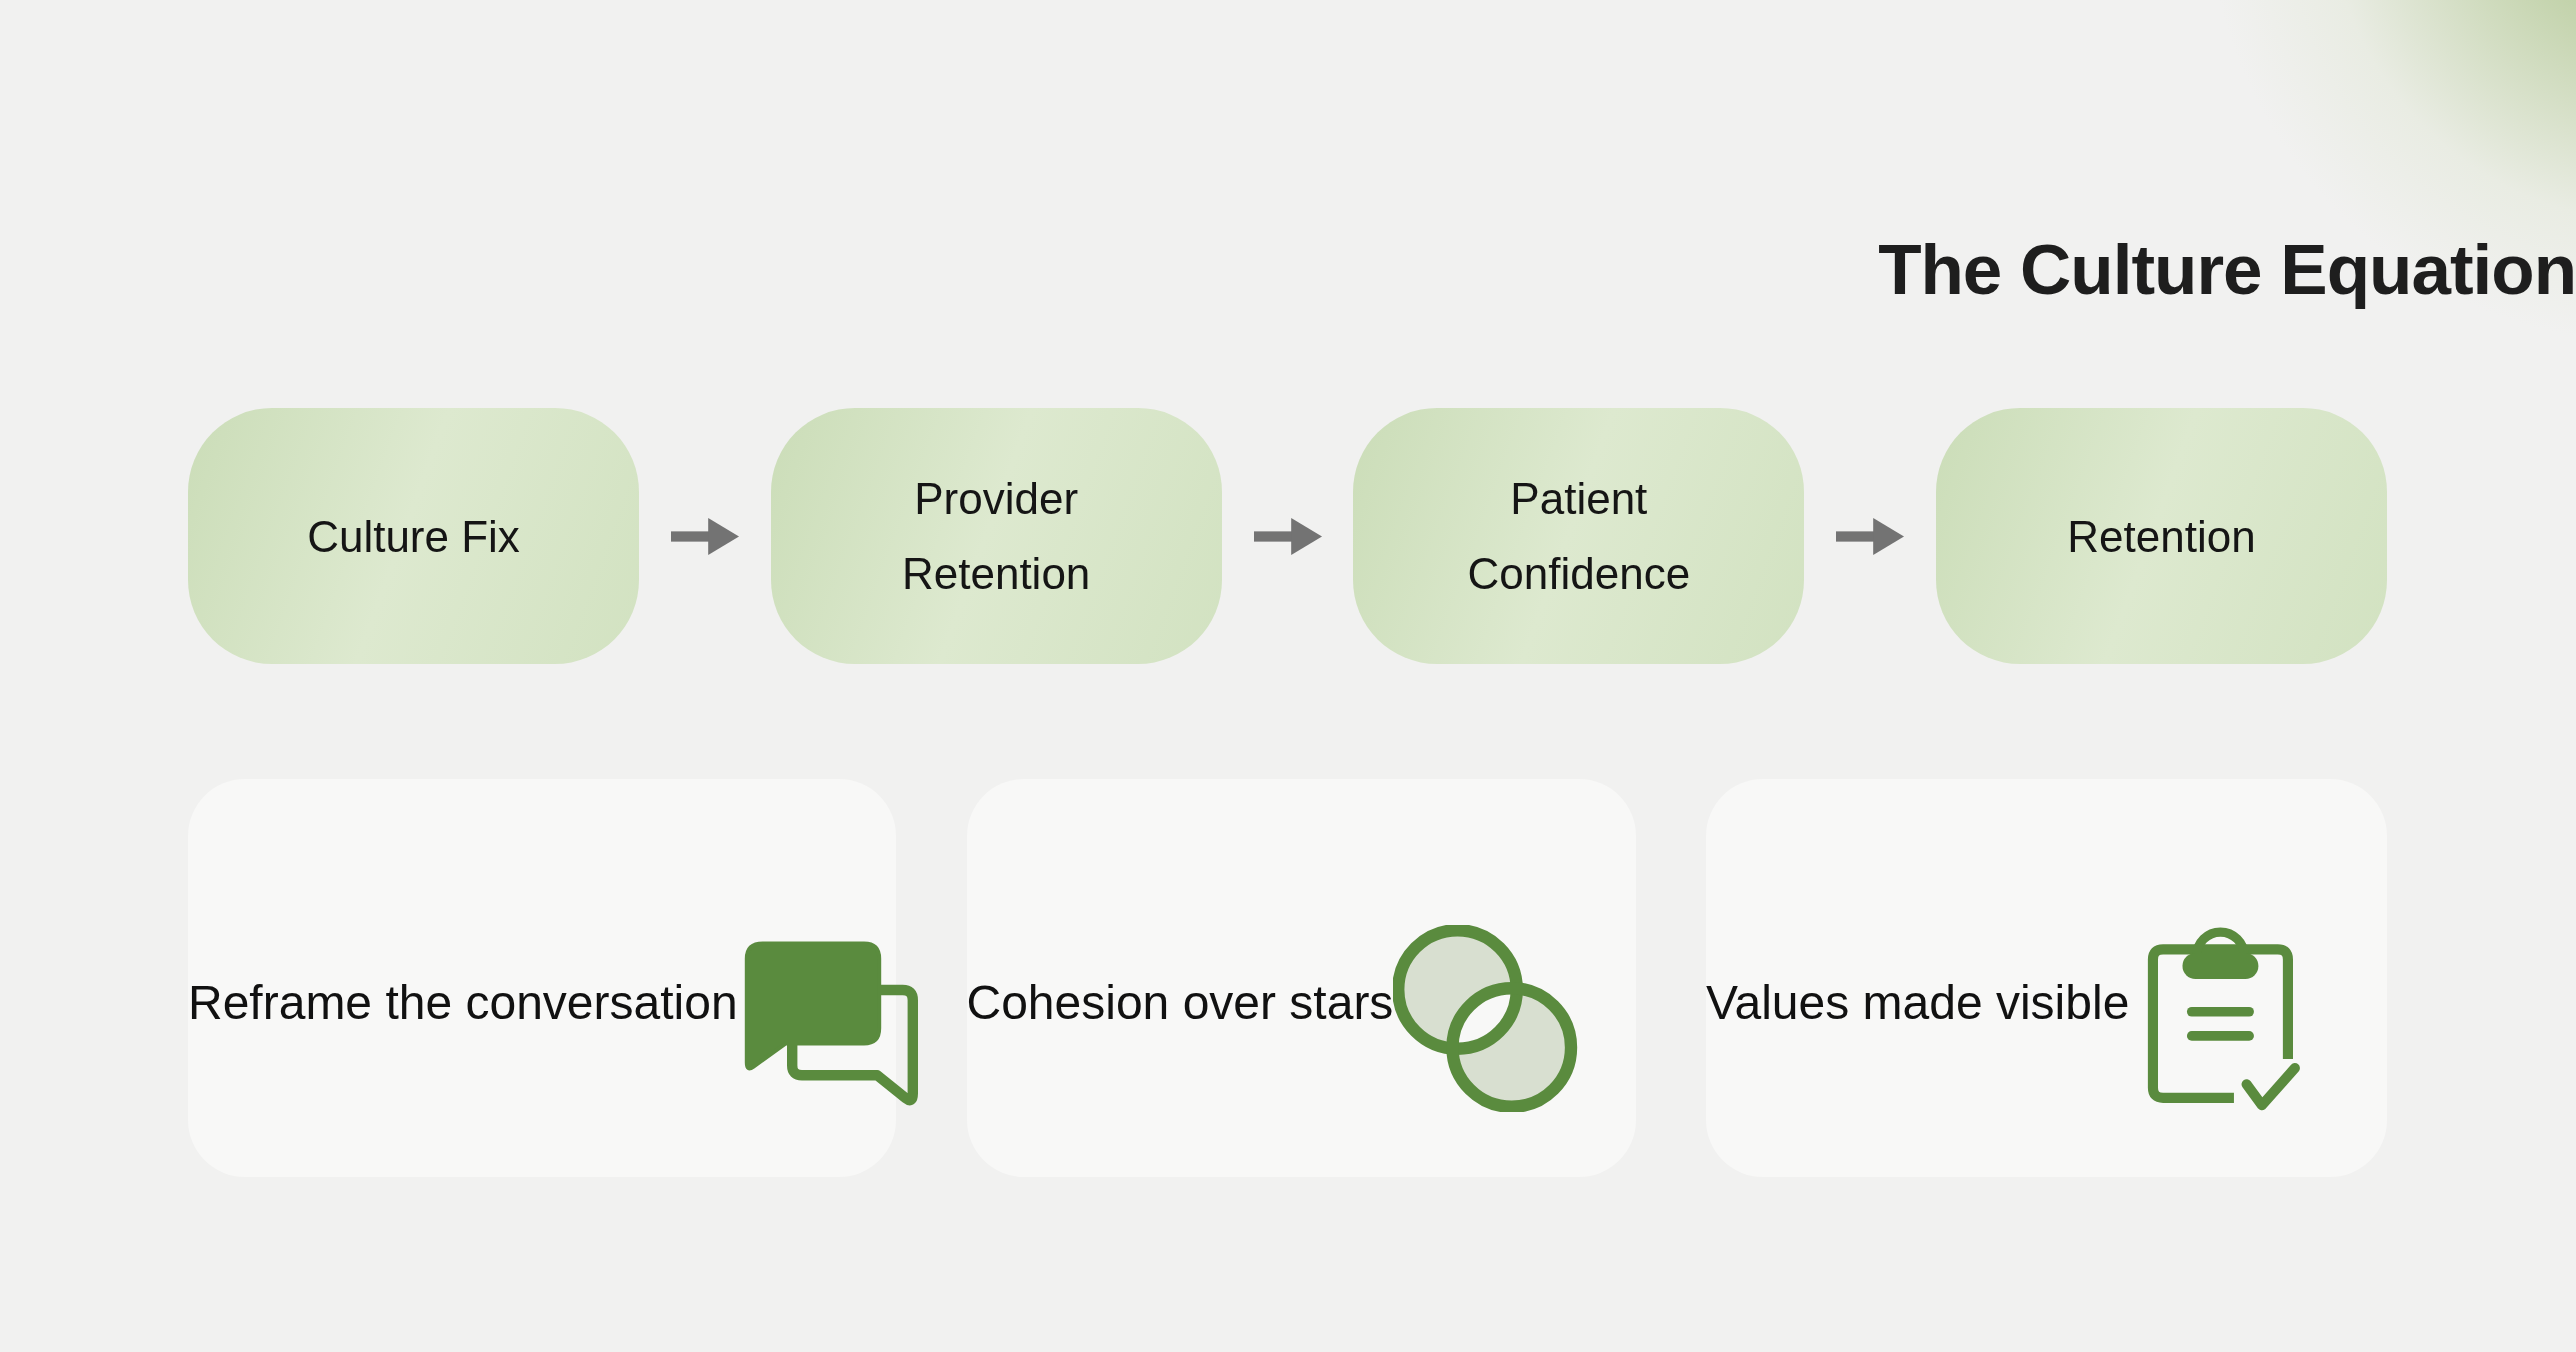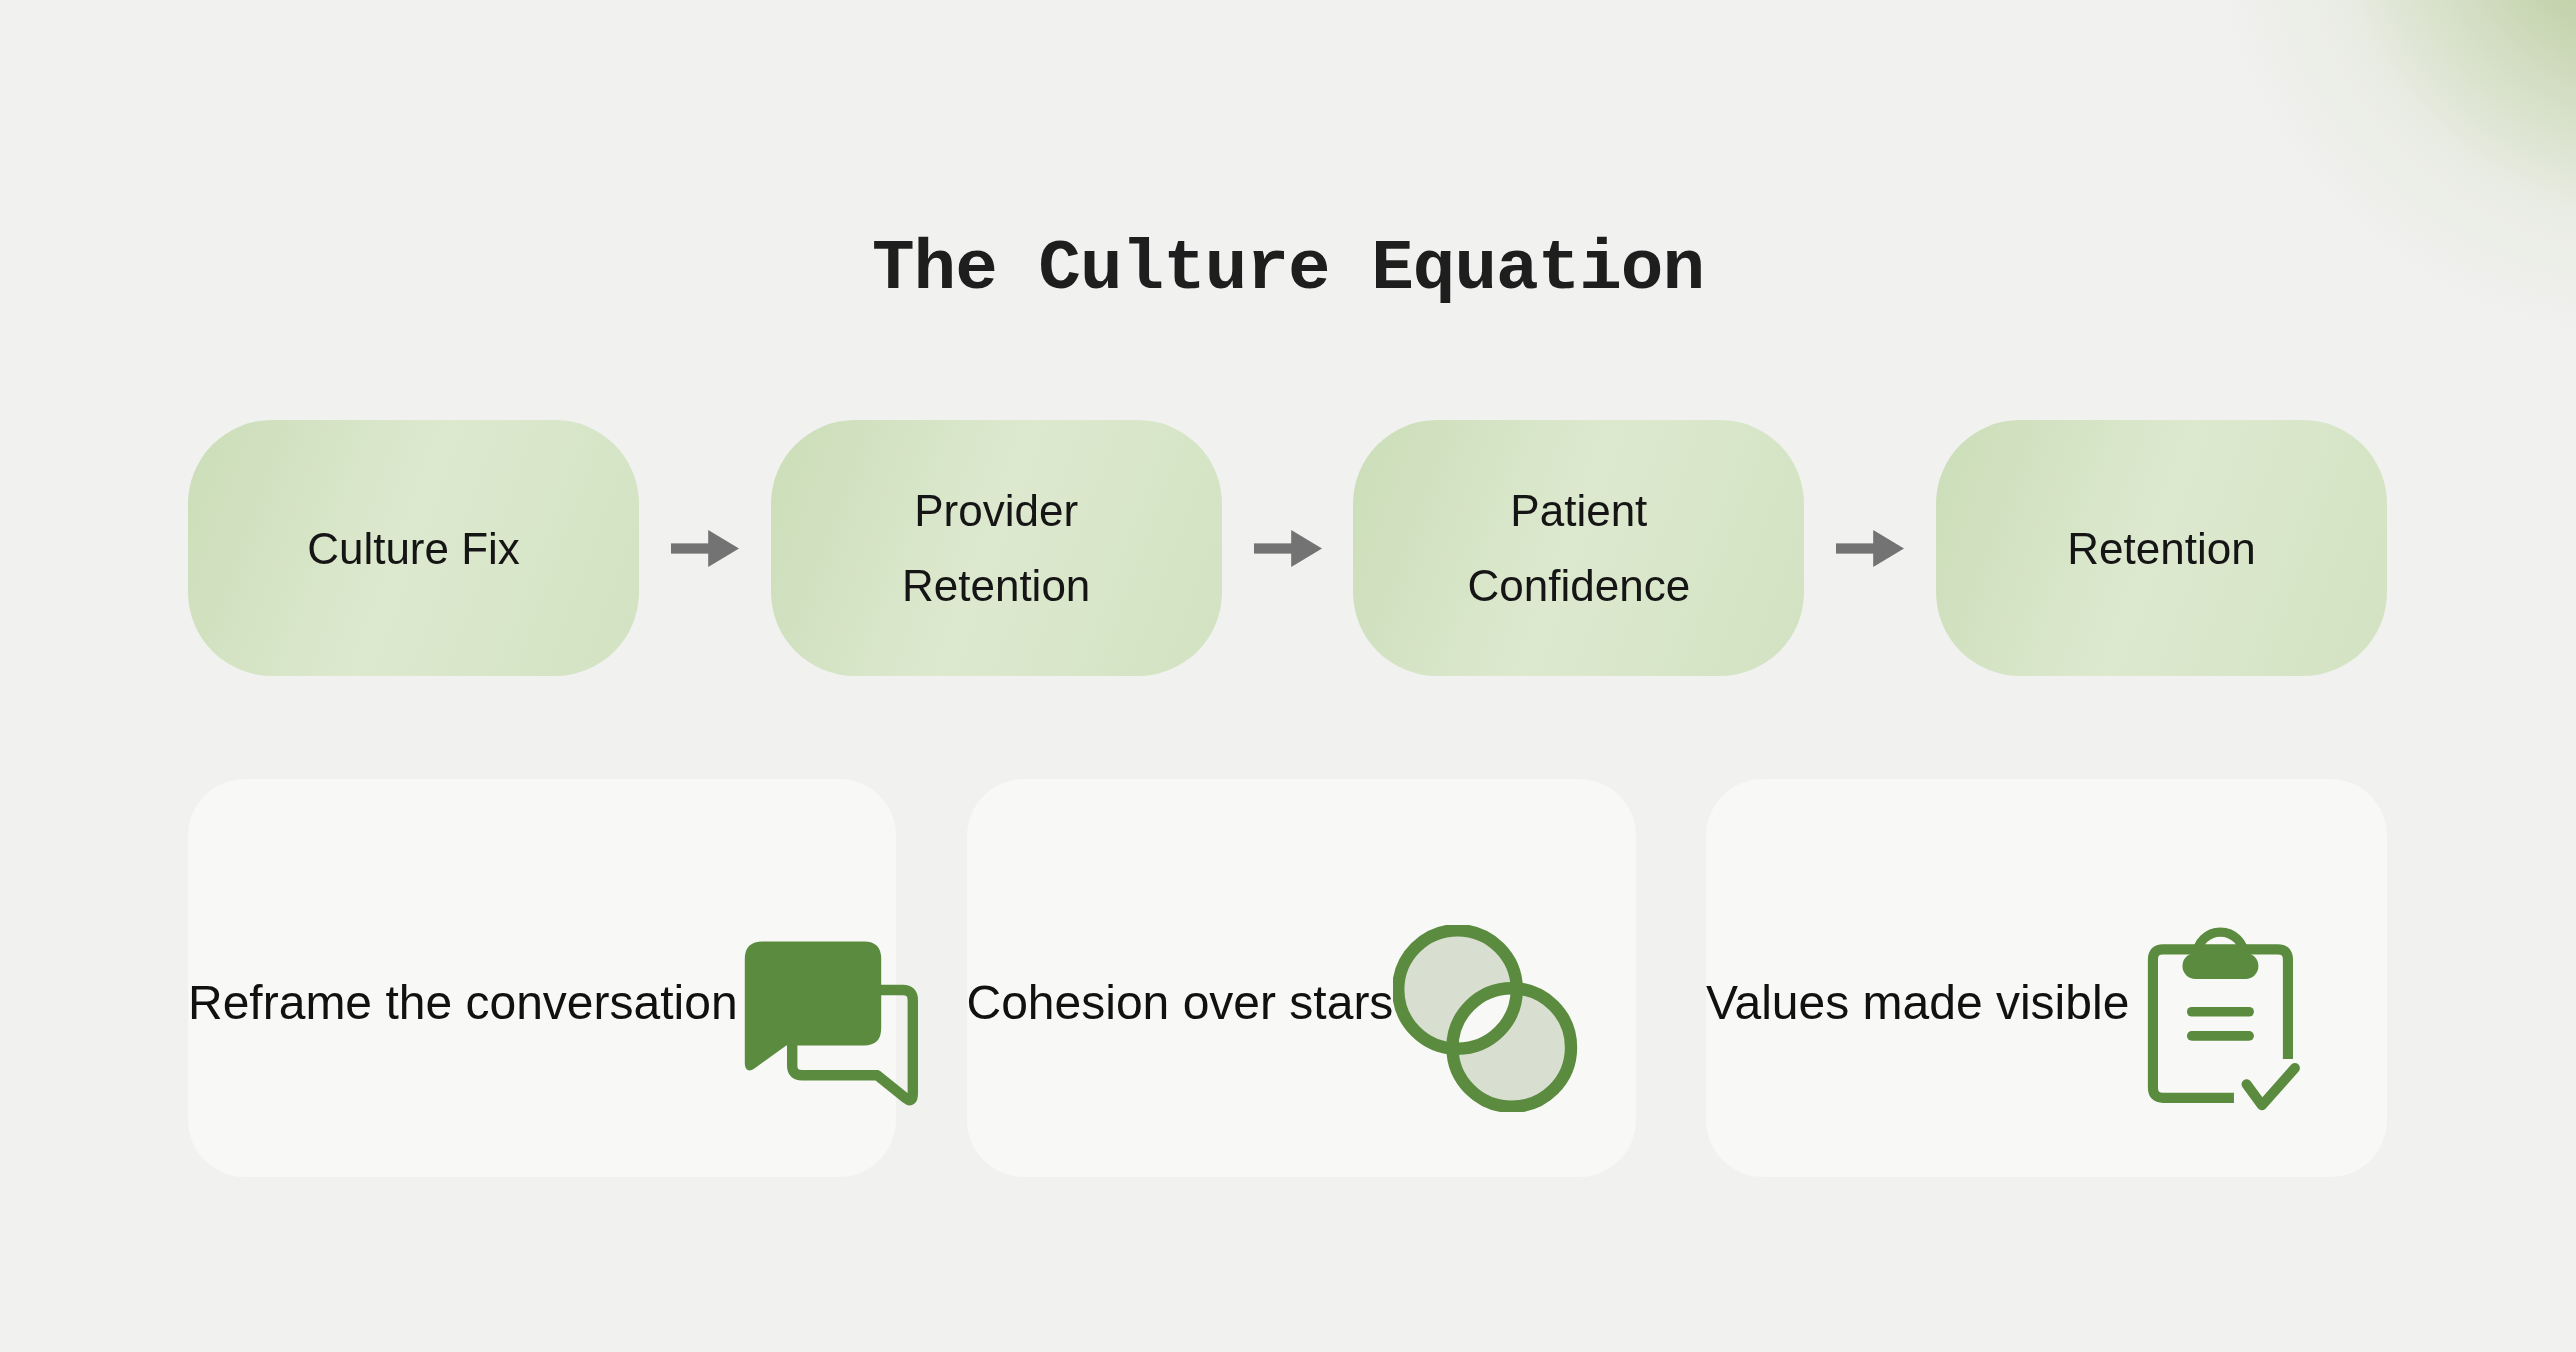--- a/index.html
+++ b/index.html
@@ -18,33 +18,32 @@
       #f1f1f0;
   }
 
   
   .page-title {
     position: absolute;
     top: 227px;
     left: 0;
     width: 100%;
     margin: 0;
-    text-align: center;
+    text-align: right;
     font-size: 71px;
     line-height: 85px;
     font-weight: 700;
     letter-spacing: -1px;
     color: #1e1e1e;
-    font-family: Liberation Mono, monospace;
   }
 
   
   .flow-row {
     position: absolute;
-    top: 420px;
+    top: 408px;
     left: 188px;
     width: 2199px;
     height: 256px;
     display: flex;
     align-items: stretch;
   }
   .flow-box {
     width: 451px;
     flex: 0 0 451px;
     border-radius: 84px;

